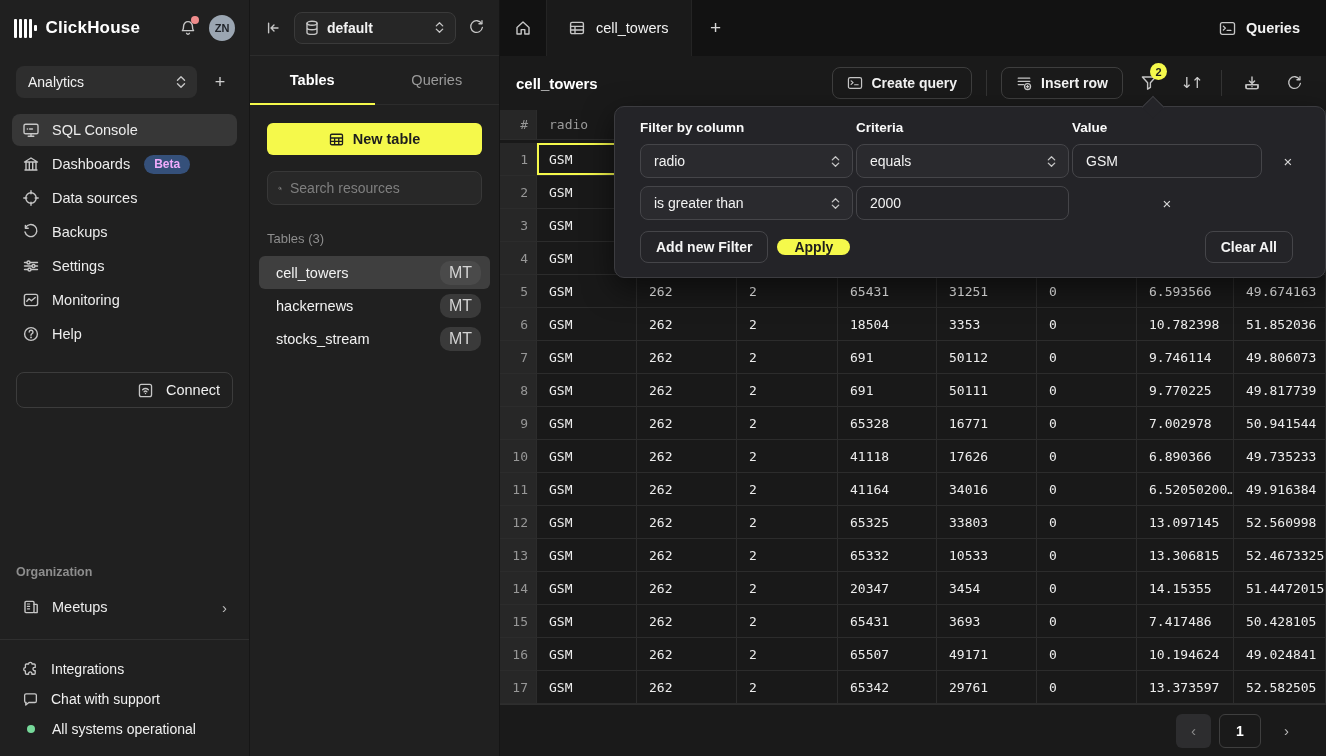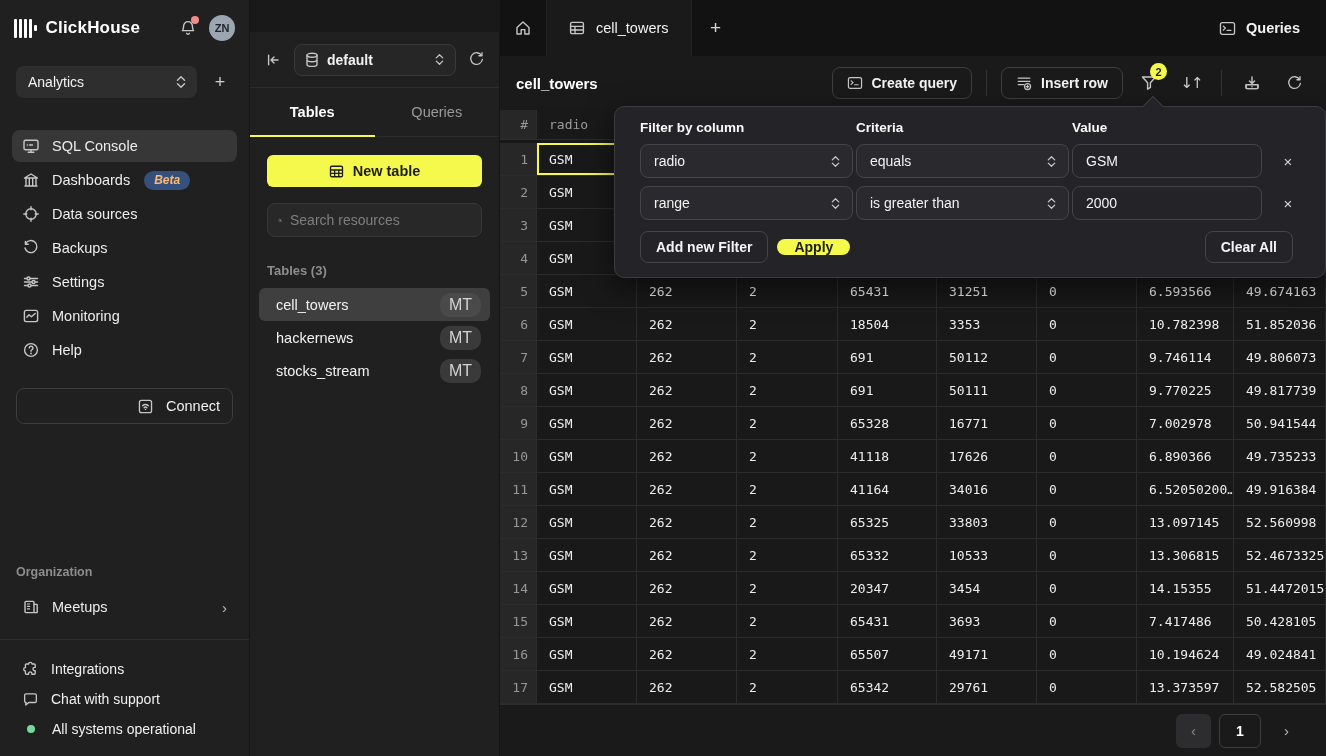--- a/index.html
+++ b/index.html
@@ -20,49 +20,49 @@
   .logo-bars i.short { height:6px; align-self:center; }
   .logo-text { font-size:17px; font-weight:700; color:#fff; letter-spacing:.2px; }
   .sb-top .spacer { flex:1; }
   .bell-wrap { position:relative; width:24px; height:24px; display:flex; align-items:center; justify-content:center; }
   .bell-dot { position:absolute; top:0px; right:1px; width:8px; height:8px; border-radius:50%; }
   .avatar { width:26px; height:26px; border-radius:50%; background:#9BA6B2; color:#20242a; font-size:11px; font-weight:700; display:flex; align-items:center; justify-content:center; }
   .ws-row { display:flex; align-items:center; gap:10px; padding:10px 16px 0 16px; }
   .ws-select { flex:1; height:32px; background:#2e2e2e; border-radius:8px; display:flex; align-items:center; padding:0 10px 0 12px; font-size:14px; color:#f2f2f2; }
   .ws-select .lbl { flex:1; }
   .icon-btn-plain { width:26px; height:26px; display:flex; align-items:center; justify-content:center; color:#cfcfcf; font-size:18px; line-height:1; cursor:pointer; }
-  .nav { margin-top:32px; padding:0 12px; display:flex; flex-direction:column; gap:2px; }
+  .nav { margin-top:16px; padding:0 12px; display:flex; flex-direction:column; gap:2px; }
   .nav-item { height:32px; display:flex; align-items:center; gap:12px; padding:0 10px; border-radius:8px; font-size:14.5px; color:#ececec; cursor:pointer; }
   .nav-item.active { background:#373737; }
   .nav-item .nlabel { flex:0 0 auto; }
-  .badge-beta { margin-left:2px; background:#35507A; color:#fdba74; font-size:12px; font-weight:600; padding:2.5px 10px; border-radius:11px;font-style:italic; }
+  .badge-beta { margin-left:2px; background:#35507A; color:#f0abfc; font-size:12px; font-weight:600; padding:2.5px 10px; border-radius:11px; }
   .connect-btn { margin:22px 16px 0 16px; height:36px; border:1px solid #3c3c3c; border-radius:8px; display:flex; align-items:center; gap:12px; padding:0 12px; font-size:14.5px; color:#f0f0f0; cursor:pointer; background:transparent;justify-content:flex-end; }
   .sb-flex { flex:1; }
   .org-label { padding:0 16px; font-size:12.5px; font-weight:700; color:#8d8d8d; margin-bottom:12px; }
   .org-item { height:32px; margin:0 12px; display:flex; align-items:center; gap:12px; padding:0 10px; border-radius:8px; font-size:14.5px; cursor:pointer; }
   .org-item .chev { margin-left:auto; color:#bdbdbd; font-size:15px; }
   .sb-divider { border-top:1px solid #2f2f2f; margin:16px 0 14px 0; }
   .foot-item { height:30px; display:flex; align-items:center; gap:12px; padding:0 22px; font-size:14px; color:#f0f0f0; cursor:pointer; }
   .status-dot { width:8px; height:8px; border-radius:50%; margin:0 5px; }
   .sb-bottom-pad { height:12px; }
 
   
-  .explorer { width:250px; background:#202020; border-right:1px solid #151515; display:flex; flex-direction:column; flex-shrink:0;margin-top:32px; }
+  .explorer { width:250px; background:#202020; border-right:1px solid #151515; display:flex; flex-direction:column; flex-shrink:0; }
   .ex-top { height:56px; border-bottom:1px solid #2c2c2c; display:flex; align-items:center; padding:0 14px; gap:12px; }
   .db-select { flex:1; height:32px; background:#262626; border:1px solid #3a3a3a; border-radius:8px; display:flex; align-items:center; gap:8px; padding:0 10px; font-size:14px; font-weight:600; color:#f2f2f2; cursor:pointer; }
   .db-select .lbl { flex:1; }
   .ex-tabs { height:49px; border-bottom:1px solid #2c2c2c; display:flex; }
   .ex-tab { width:50%; display:flex; align-items:center; justify-content:center; font-size:14.5px; color:#9a9a9a; cursor:pointer; position:relative; }
   .ex-tab.active { color:#fff; font-weight:600; }
   .ex-tab.active::after { content:""; position:absolute; left:0; right:0; bottom:-1px; height:2.5px; background:var(--yellow); }
   .new-table-btn { margin:18px 17px 0 17px; height:32px; background:var(--yellow); border:none; border-radius:6px; display:flex; align-items:center; justify-content:center; gap:9px; font-size:14.5px; font-weight:600; color:#1d1d1d; cursor:pointer; font-family:inherit; }
   .search-box { margin:16px 17px 0 17px; height:32px; background:#282828; border:1px solid #383838; border-radius:8px; display:flex; align-items:center; gap:8px; padding:16px 10px; }
   .search-box input { flex:1; background:transparent; border:none; outline:none; color:#e8e8e8; font-size:14px; font-family:inherit; }
   .search-box input::placeholder { color:#7f7f7f; }
-  .tables-label { margin:26px 17px 10px 17px; font-size:13px; font-weight:700; color:#8d8d8d; }
+  .tables-label { margin:26px 17px 10px 17px; font-size:13px; font-weight:400; color:#8d8d8d; }
   .tbl-item { height:33px; margin:0 9px; padding:0 9px 0 17px; display:flex; align-items:center; border-radius:6px; font-size:14.5px; color:#f2f2f2; cursor:pointer; }
   .tbl-item.active { background:#3f3f3f; }
   .tbl-item .pill { margin-left:auto; background:#4a4a4a; color:#d3d3d3; font-size:16px; font-weight:400; padding:3px 9px; border-radius:10px; }
   .tbl-item:not(.active) .pill { background:#3a3a3a; }
 
   
   .main { flex:1; display:flex; flex-direction:column; position:relative; min-width:0; }
   .tabstrip { height:56px; background:#121212; display:flex; align-items:stretch; flex-shrink:0; }
   .home-btn { width:47px; display:flex; align-items:center; justify-content:center; border-right:1px solid #242424; cursor:pointer; }
   .qtab { display:flex; align-items:center; gap:11px; padding:0 22px; background:#1a1a1a; font-size:14.5px; color:#f2f2f2; cursor:pointer; border-right:1px solid #242424; }
@@ -559,26 +559,20 @@
         <span class="lbl">equals</span>
         <svg class="ic" width="11" height="13" viewBox="0 0 12 14">
             <path d="M2.5 5.2 6 1.8l3.5 3.4M2.5 8.8 6 12.2l3.5-3.4"></path>
           </svg>
       </div>
       <input class="fp-input" type="text" value="GSM" style="">
       <button class="fp-x">×</button>
     </div>
     <div class="fp-grid fp-row">
       <div class="fp-select">
-        <span class="lbl">range</span>
-        <svg class="ic" width="11" height="13" viewBox="0 0 12 14">
-            <path d="M2.5 5.2 6 1.8l3.5 3.4M2.5 8.8 6 12.2l3.5-3.4"></path>
-          </svg>
-      </div>
-      <div class="fp-select">
         <span class="lbl">is greater than</span>
         <svg class="ic" width="11" height="13" viewBox="0 0 12 14">
             <path d="M2.5 5.2 6 1.8l3.5 3.4M2.5 8.8 6 12.2l3.5-3.4"></path>
           </svg>
       </div>
       <input class="fp-input" type="text" value="2000" style="">
       <button class="fp-x">×</button>
     </div>
     <div class="fp-buttons">
       <button class="fp-btn">Add new Filter</button>

